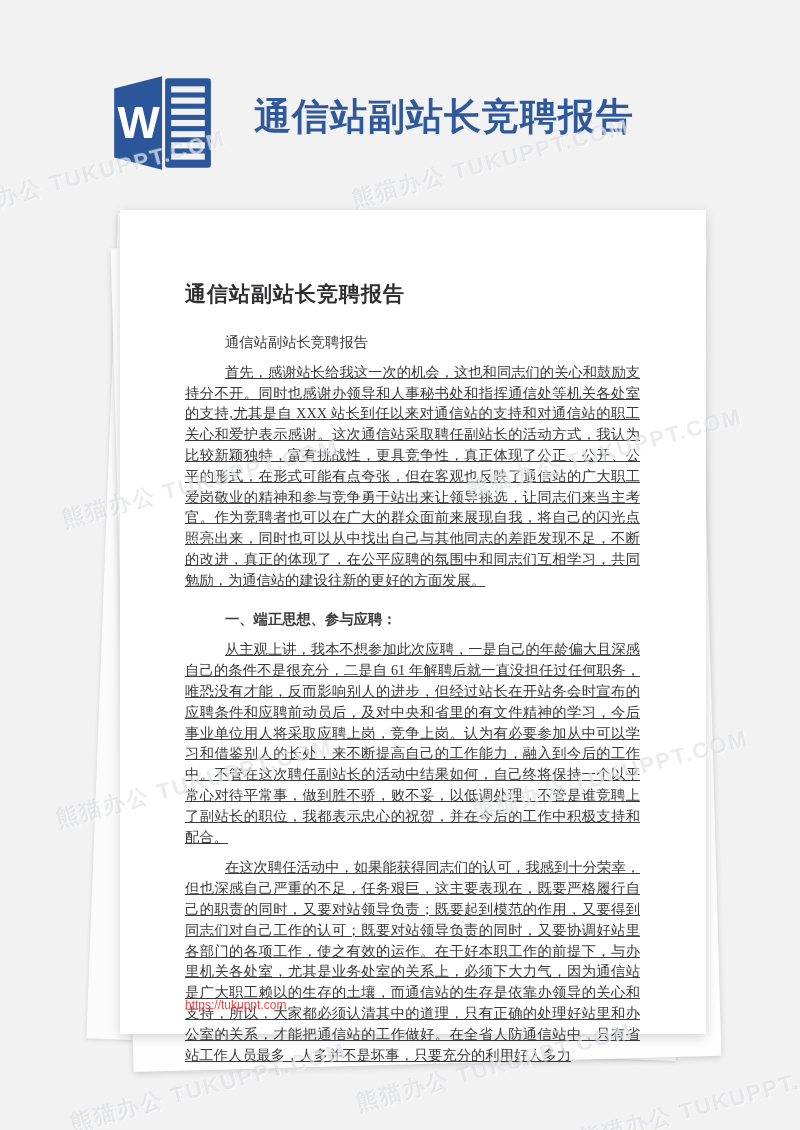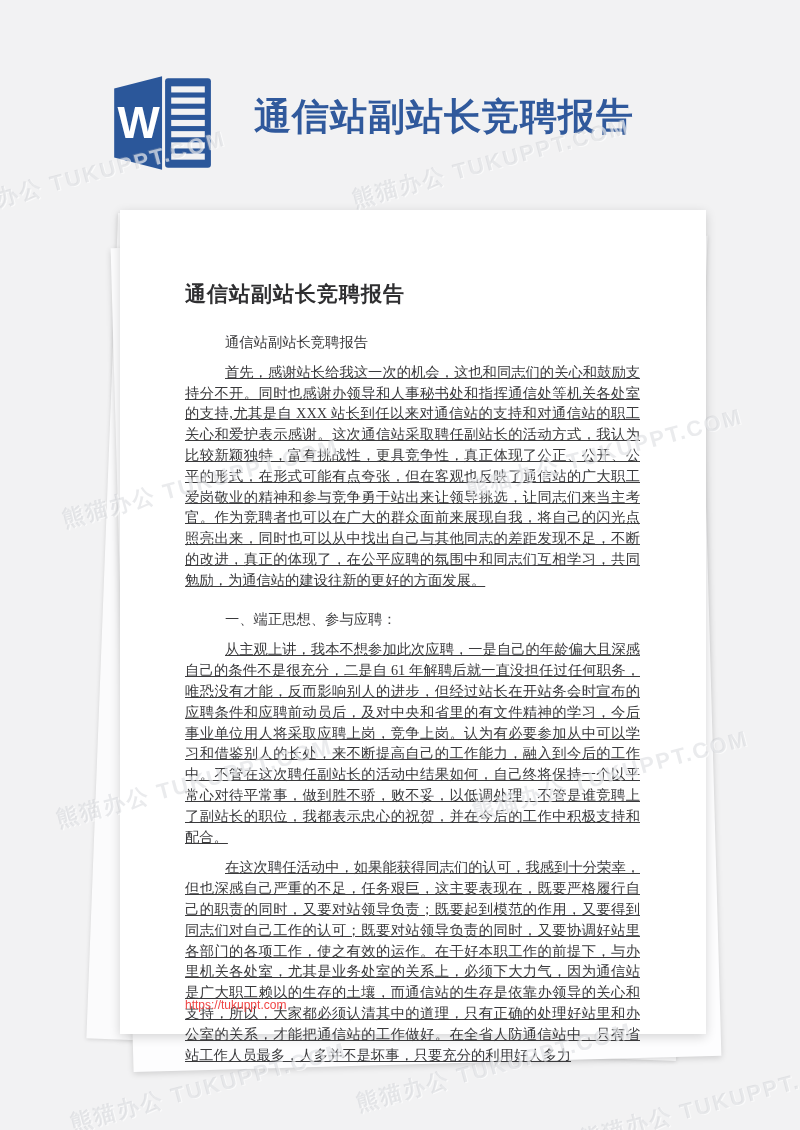--- a/index.html
+++ b/index.html
@@ -21,21 +21,21 @@
     transform:rotate(-1.6deg);box-shadow:0 2px 6px rgba(0,0,0,0.15);}
   .page-main{left:120px;top:210px;width:586px;height:824px;box-sizing:border-box;
     padding:62px 66px 0 65px;box-shadow:0 3px 10px rgba(0,0,0,0.16);}
 
   
   .doc{font-family:"Liberation Serif","DejaVu Serif",serif;color:#3a3a3c;}
   .doc-title{margin:8px 0 24px 0;font-size:21px;font-weight:600;letter-spacing:1px;color:#2f2f31;}
   .doc-meta{margin:0 0 9px 0;padding-left:40px;font-size:14.3px;line-height:20.8px;}
   .para{margin:0 0 10px 0;font-size:14.3px;line-height:20.8px;text-align:justify;
     text-indent:40px;word-break:break-all;text-decoration:underline;}
-  .sec-head{margin:18px 0 10px 0;font-size:14.3px;line-height:20.8px;padding-left:40px;}
+  .sec-head{margin:18px 0 10px 0;font-size:14.3px;line-height:20.8px;padding-left:40px;font-weight:bold;}
   .footer-link{position:absolute;left:65px;bottom:22px;font-size:12px;color:#ef4444;
     font-family:"Liberation Sans",sans-serif;text-decoration:none;}
 
   
   .wm{position:absolute;z-index:50;pointer-events:none;white-space:nowrap;
     font:bold 22px "Liberation Sans",sans-serif;letter-spacing:2px;
     color:rgba(172,177,184,0.26);text-shadow:1px 1px 0 rgba(255,255,255,0.65);
     transform:rotate(-15deg);}
 </style>
 </head>

